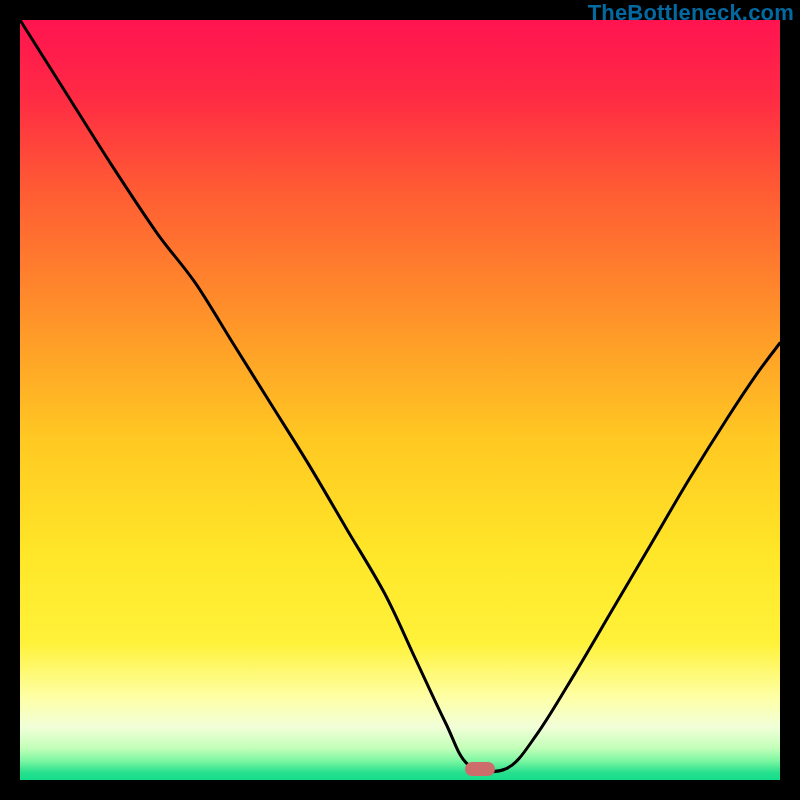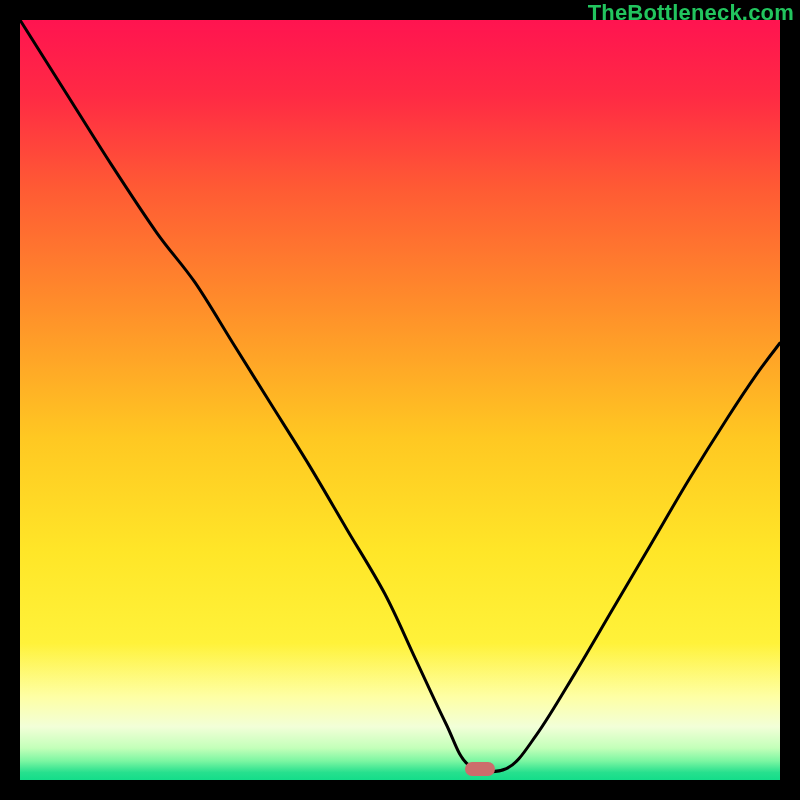--- a/index.html
+++ b/index.html
@@ -23,21 +23,21 @@
     width: 760px;
     height: 760px;
   }
   .watermark {
     position: absolute;
     top: 0;
     right: 6px;
     font-family: Arial, Helvetica, sans-serif;
     font-size: 22px;
     font-weight: 600;
-    color: #22c55e;
+    color: #0369a1;
     letter-spacing: 0.2px;
     user-select: none;
     margin-left: 28px;
   }
   .marker {
     position: absolute;
     width: 30px;
     height: 14px;
     border-radius: 7px;
     background: #cc6d6c;

